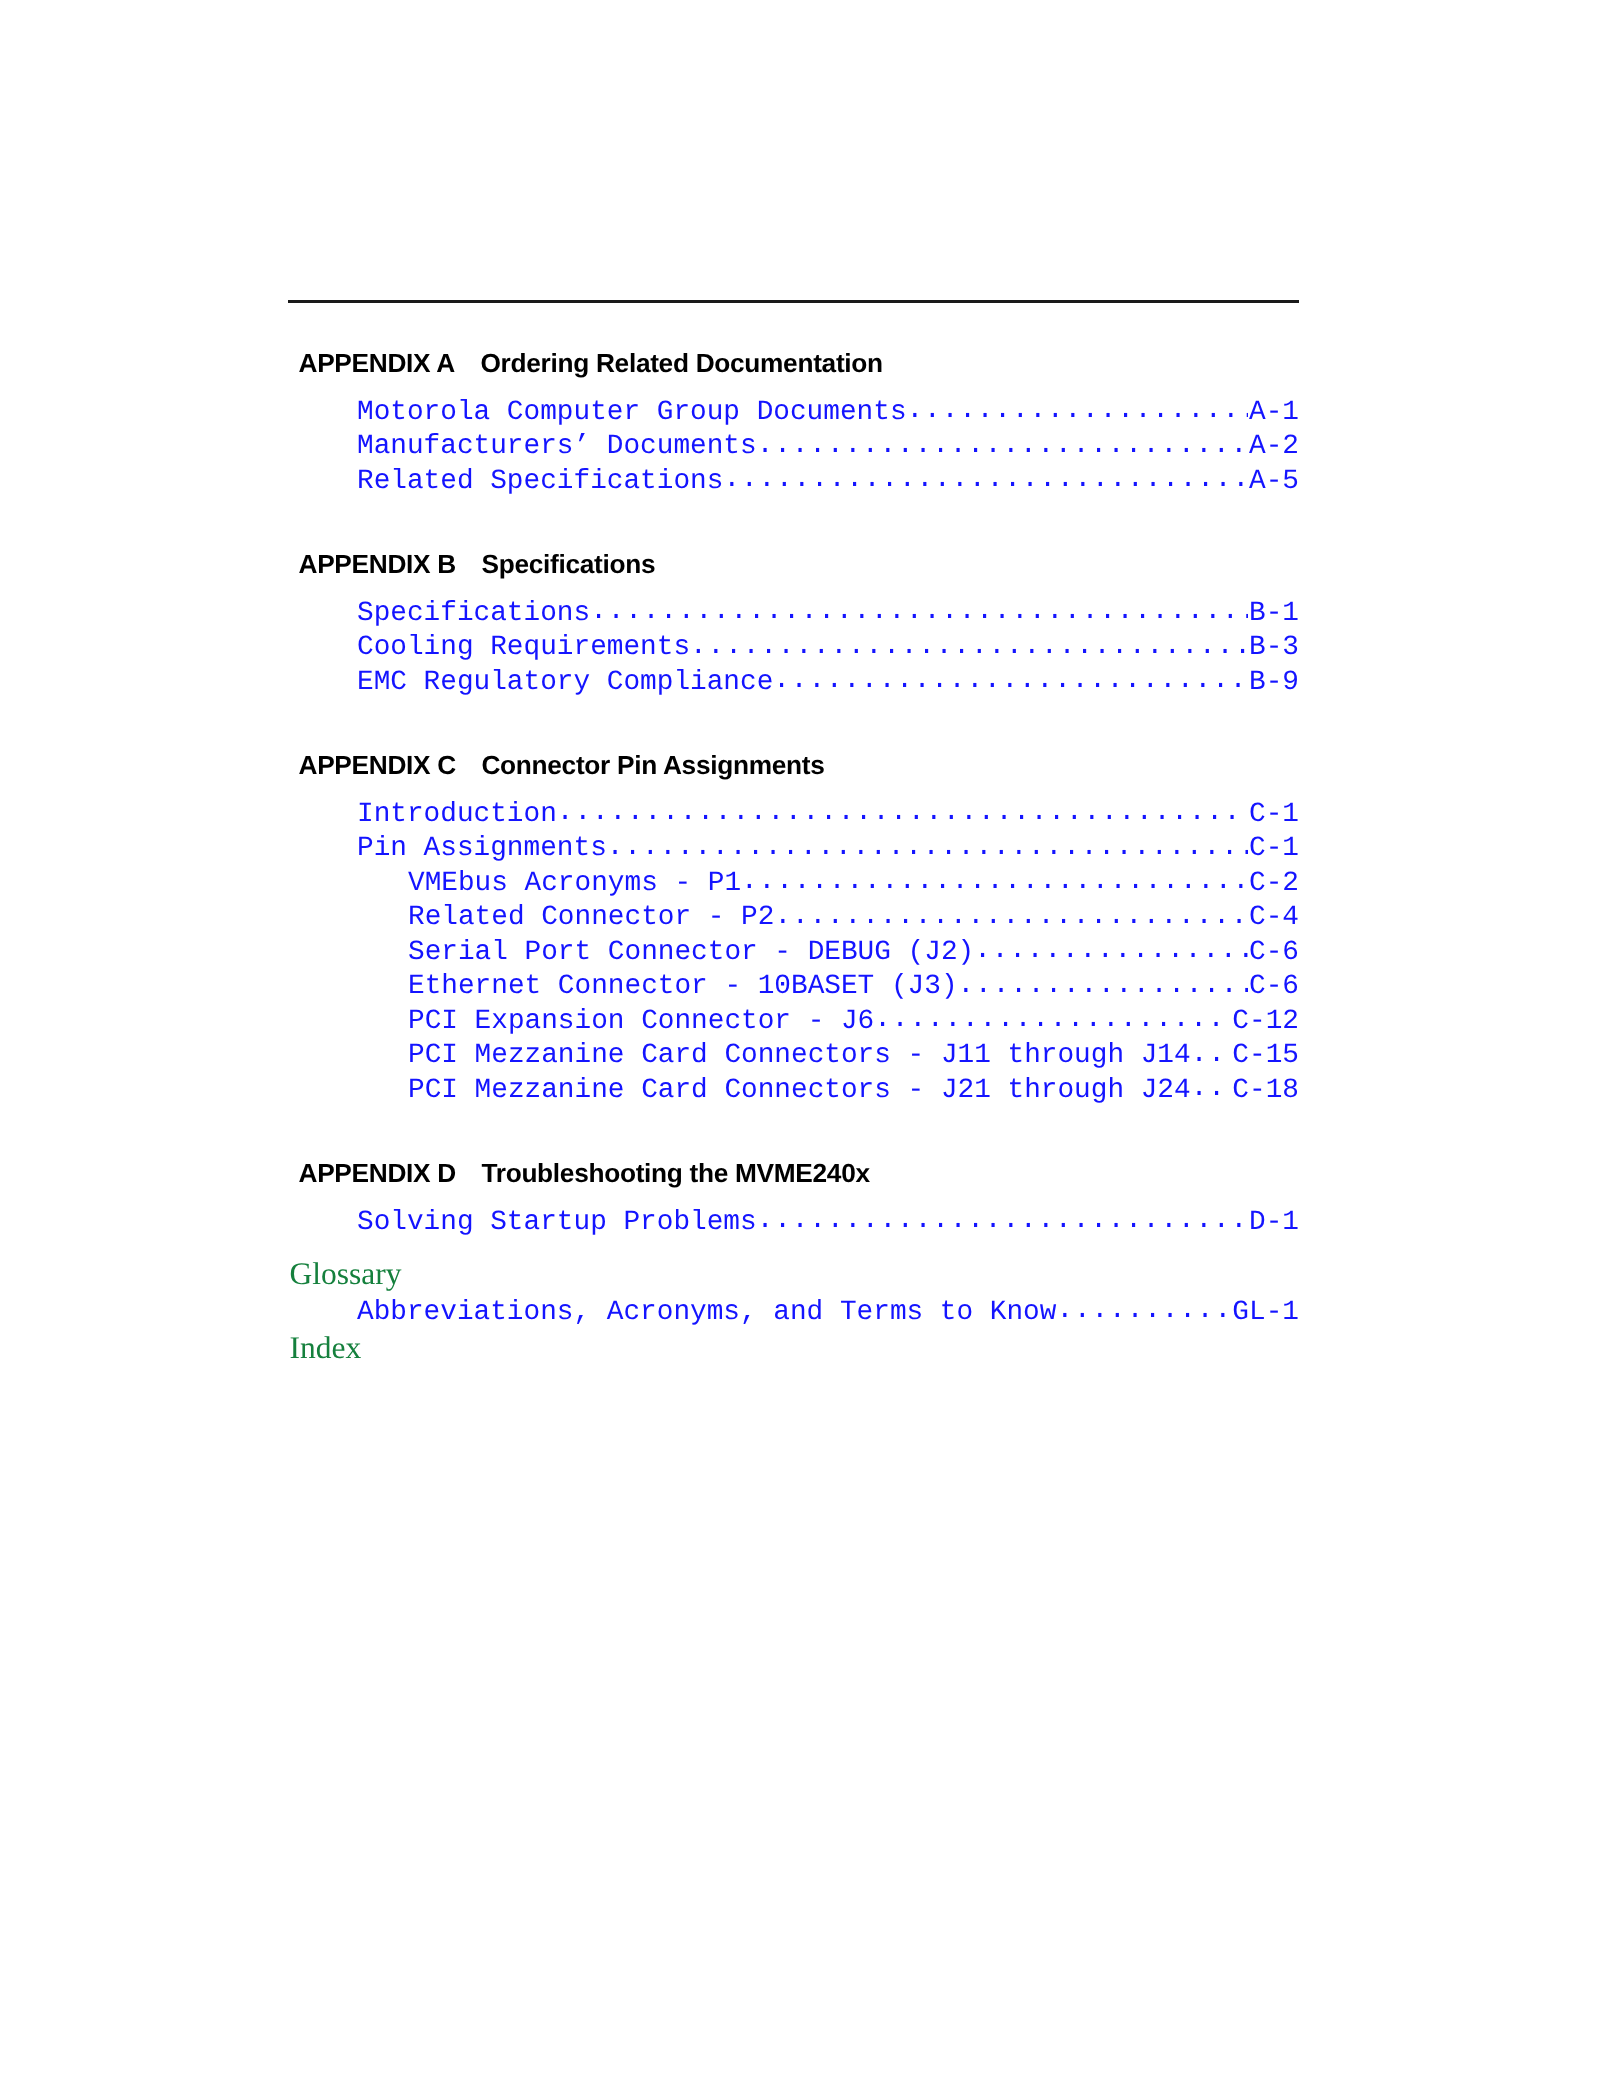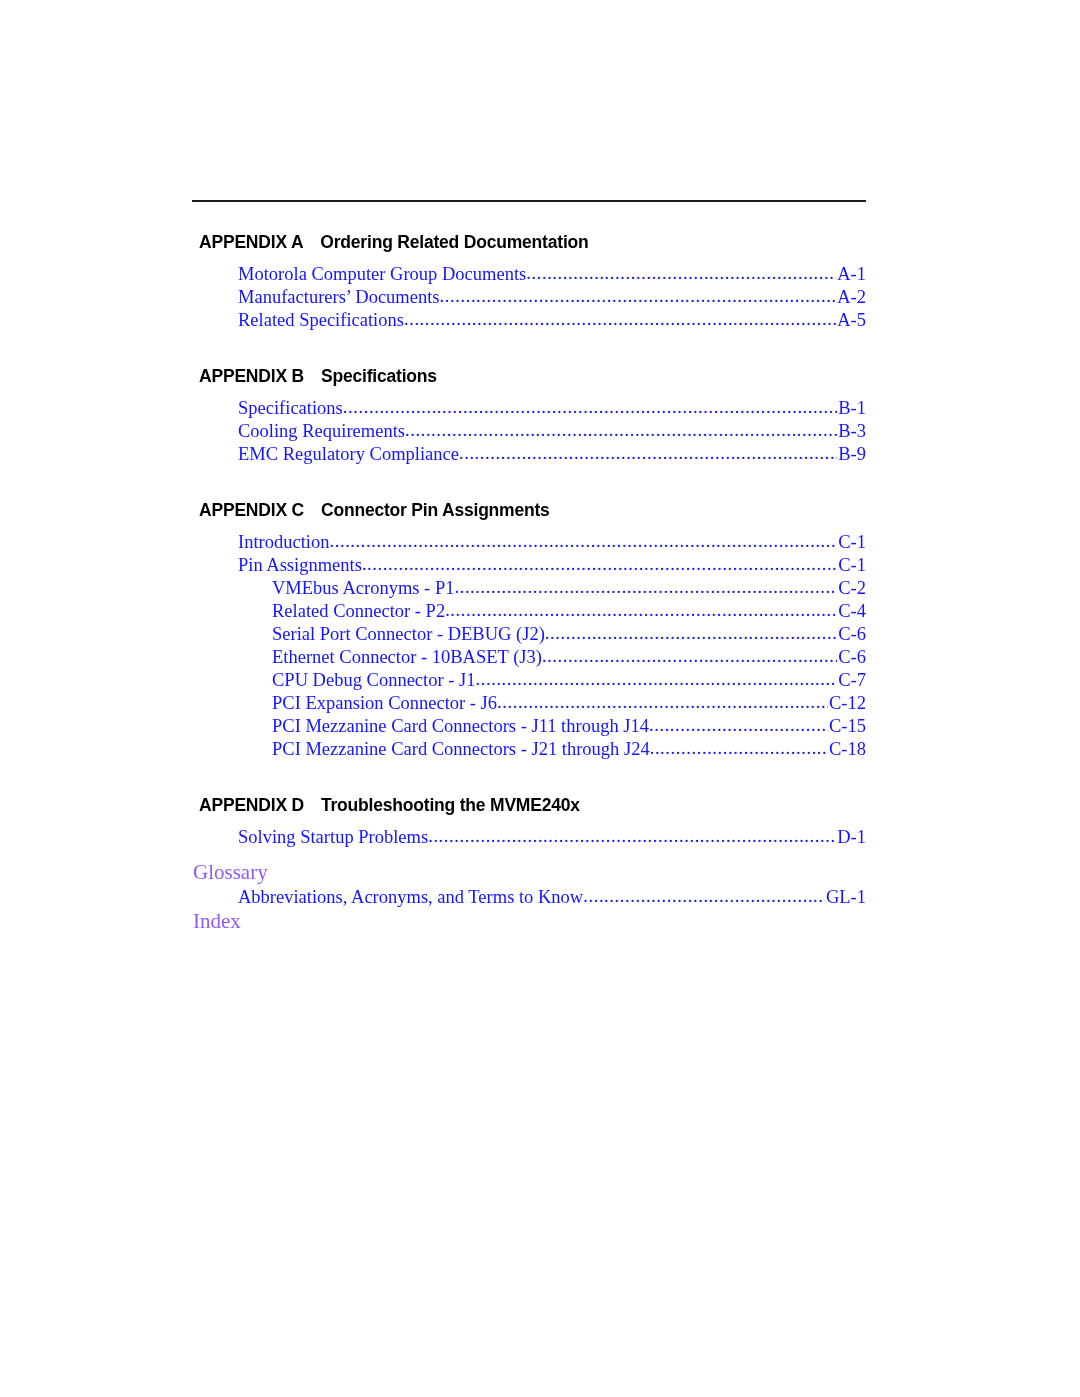--- a/index.html
+++ b/index.html
@@ -39,34 +39,34 @@
   .appendix-heading .ap-label {
     display: inline;
   }
   .appendix-heading .ap-title {
     display: inline;
     padding-left: 17px;
   }
   .plain-heading {
     font-family: "Liberation Serif", "DejaVu Serif", serif;
     font-size: 21px;
-    color: #8b5cf6;
+    color: #15803d;
     margin: 0 0 1px 1px;
     line-height: 1.18;
   }
   .toc-group {
     margin: 0 0 34px 0;
   }
   .toc-group.last {
     margin-bottom: 0;
   }
   .toc-entry {
     display: flex;
     align-items: baseline;
-    font-family: Liberation Serif, serif;
+    font-family: Liberation Mono, monospace;
     font-size: 18.5px;
     color: #1414ff;
     line-height: 23px;
     white-space: nowrap;
   }
   .toc-entry.lvl1 { padding-left: 46px; }
   .toc-entry.lvl2 { padding-left: 80px; }
   .toc-title {
     flex: 0 0 auto;
   }
@@ -177,25 +177,20 @@
             <span class="toc-title">Serial Port Connector - DEBUG (J2)</span>
             <span class="toc-dots"></span>
             <span class="toc-page">C-6</span>
           </div>
           <div class="toc-entry lvl2">
             <span class="toc-title">Ethernet Connector - 10BASET (J3)</span>
             <span class="toc-dots"></span>
             <span class="toc-page">C-6</span>
           </div>
           <div class="toc-entry lvl2">
-            <span class="toc-title">CPU Debug Connector - J1</span>
-            <span class="toc-dots"></span>
-            <span class="toc-page">C-7</span>
-          </div>
-          <div class="toc-entry lvl2">
             <span class="toc-title">PCI Expansion Connector - J6</span>
             <span class="toc-dots"></span>
             <span class="toc-page">C-12</span>
           </div>
           <div class="toc-entry lvl2">
             <span class="toc-title">PCI Mezzanine Card Connectors - J11 through J14</span>
             <span class="toc-dots"></span>
             <span class="toc-page">C-15</span>
           </div>
           <div class="toc-entry lvl2">

